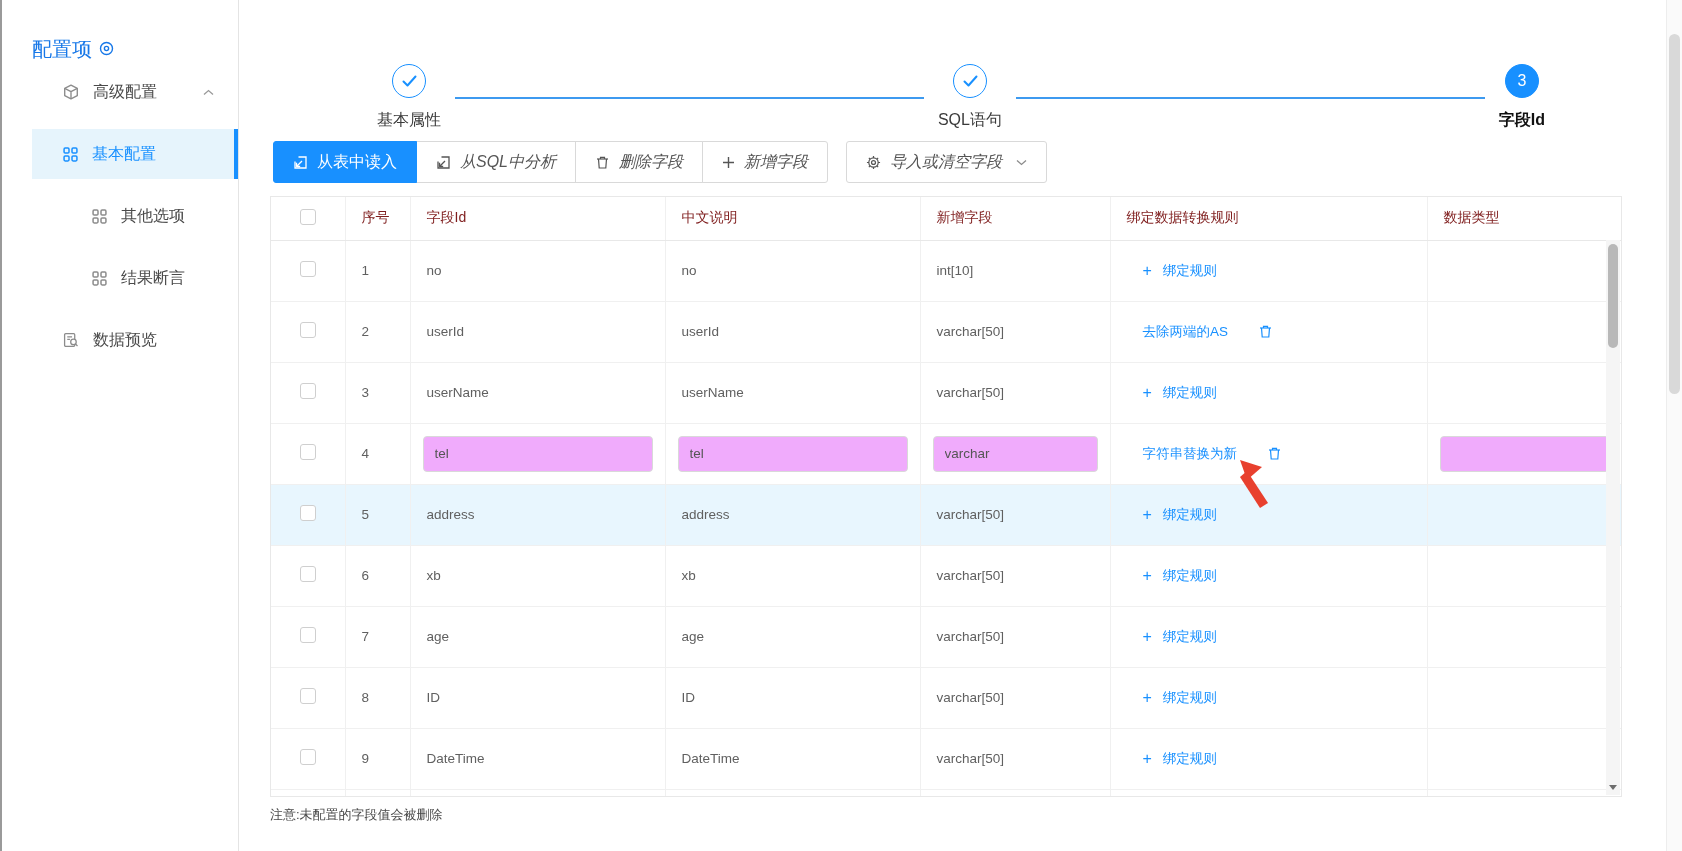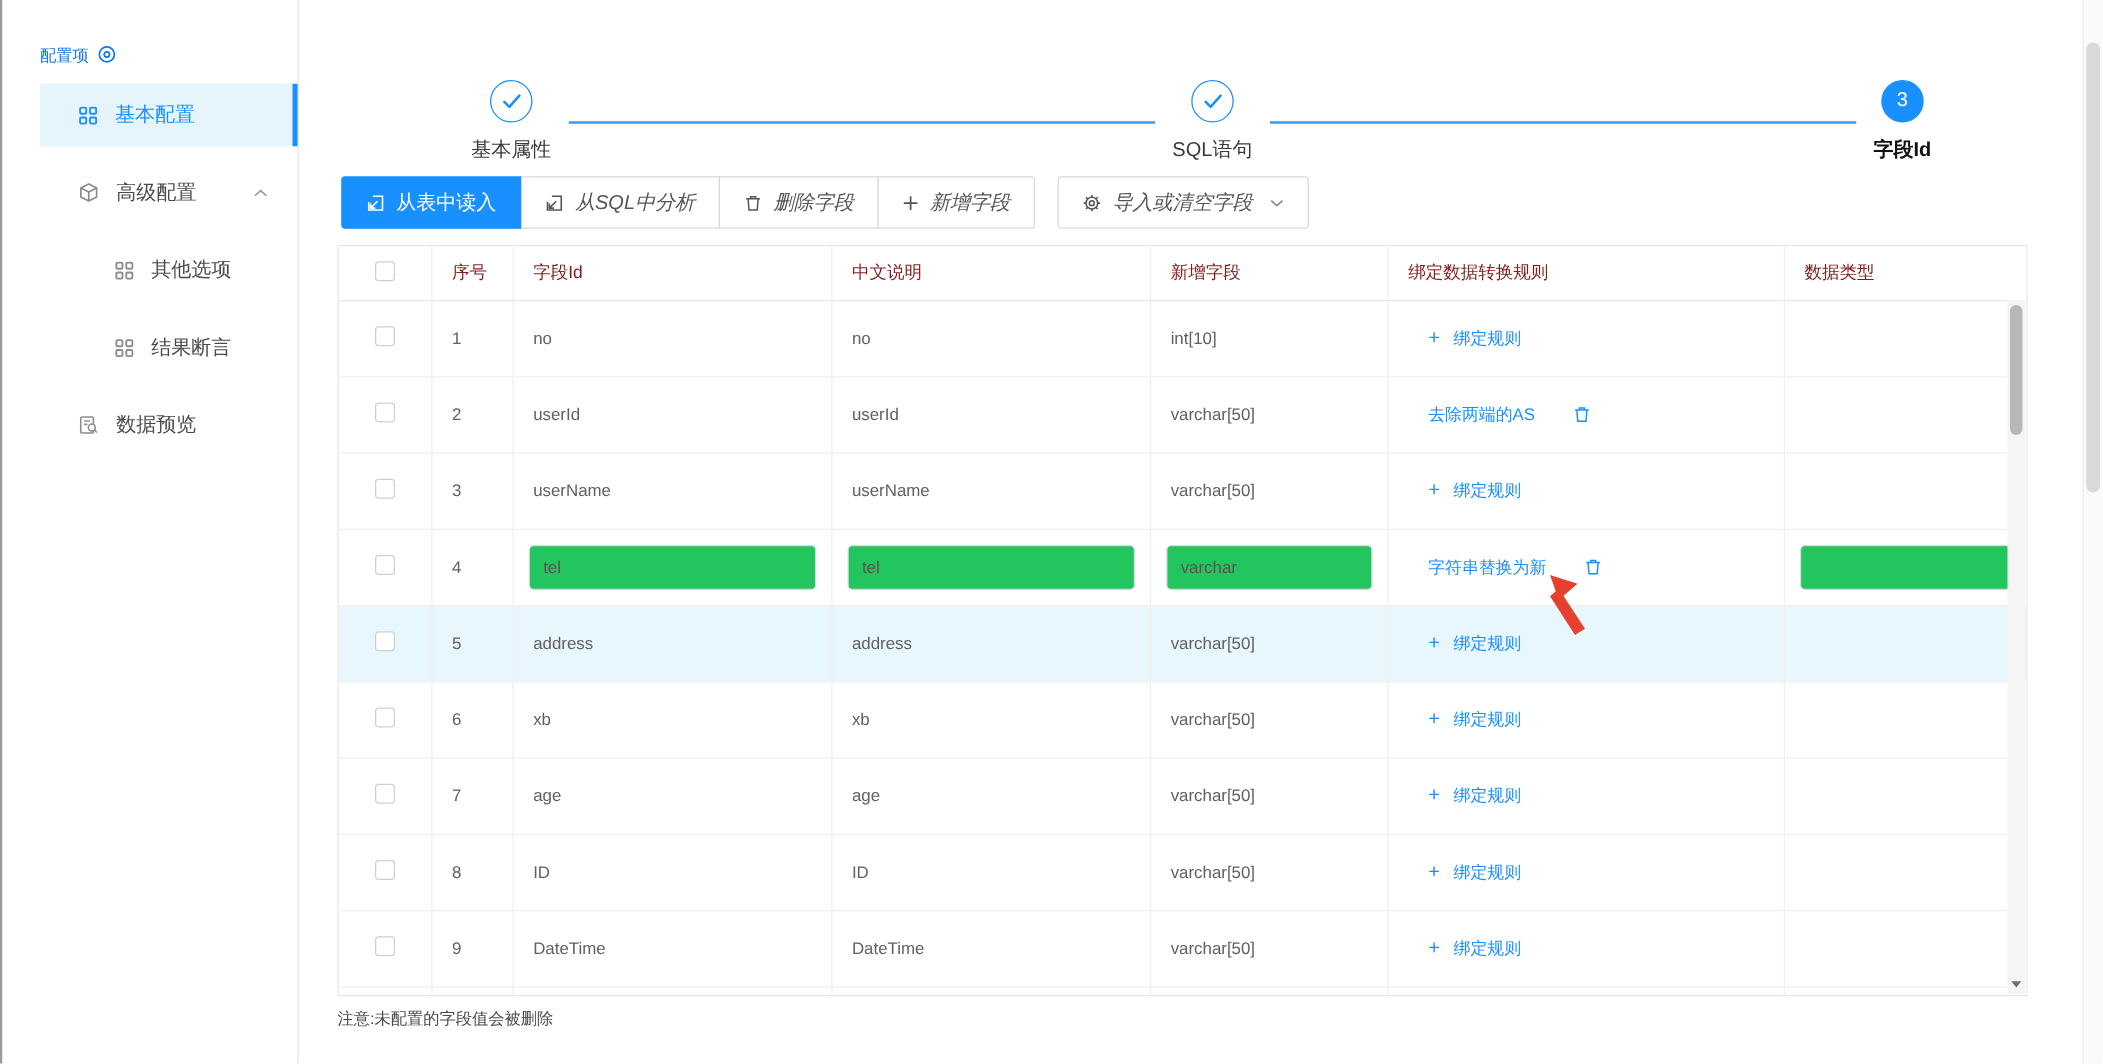--- a/index.html
+++ b/index.html
@@ -6,21 +6,21 @@
   body{
     width:1682px;height:851px;position:relative;overflow:hidden;
     background:#fff;font-family:"Liberation Sans","DejaVu Sans",sans-serif;
     color:#333;
   }
   .left-edge{position:absolute;left:0;top:0;width:2px;height:851px;background:#9a9a9a;}
   
   .sidebar{position:absolute;left:2px;top:0;width:237px;height:851px;background:#fff;
     border-right:1px solid #e4e4e4;box-sizing:border-box;}
   .sidebar-title{position:absolute;left:30px;top:36px;display:flex;align-items:center;gap:7px;
-    color:#1677e8;font-size:13px;font-weight:500;}
+    color:#1677e8;font-size:20px;font-weight:500;}
   .side-items{position:absolute;top:67px;left:30px;right:0;}
   .side-item{height:50px;margin-bottom:12px;display:flex;align-items:center;gap:14px;
     padding-left:31px;font-size:16px;color:#4a4a4a;cursor:pointer;position:relative;box-sizing:border-box;}
   .side-item .icon{display:flex;color:#8c8c8c;}
   .side-item.indent{padding-left:60px;}
   .side-item.selected{background:#e6f4fc;color:#1890ff;}
   .side-item.selected .icon{color:#1890ff;}
   .side-item.selected::after{content:"";position:absolute;right:0;top:0;bottom:0;width:4px;background:#1890ff;}
   .side-item .chev{margin-left:auto;margin-right:24px;color:#9a9a9a;display:flex;}
   
@@ -53,21 +53,21 @@
     border-bottom:1px solid #e8e8e8;border-right:1px solid #f0f0f0;box-sizing:border-box;}
   td{height:61px;font-size:13.5px;color:#606060;padding:0 0 0 16px;box-sizing:border-box;
     border-bottom:1px solid #f0f0f0;border-right:1px solid #f0f0f0;background:#fff;}
   th:last-child,td:last-child{border-right:none;}
   tr.highlight td{background:#e8f6fe;}
   th.c-check,td.c-check{padding:0;text-align:center;}
   .checkbox{width:16px;height:16px;border:1px solid #cfcfcf;border-radius:3px;background:#fff;
     display:inline-block;cursor:pointer;box-sizing:border-box;}
   td.edit{padding:0 12px;}
   .cell-input{width:100%;height:36px;border:1px solid #d9d9d9;border-radius:4px;padding:0 11px;
-    font-size:13.5px;color:#555;box-sizing:border-box;outline:none;background:#22c55e;
+    font-size:13.5px;color:#555;box-sizing:border-box;outline:none;background:#f0abfc;
     font-family:"Liberation Sans","DejaVu Sans",sans-serif;}
   td.rule{padding-left:32px;}
   .rule-link{color:#1890ff;font-size:13.5px;cursor:pointer;display:inline-flex;align-items:center;gap:11px;white-space:nowrap;}
   .rule-link .plus{font-size:16px;line-height:1;}
   .trash{color:#1890ff;margin-left:30px;cursor:pointer;display:inline-flex;vertical-align:middle;}
   tr.sliver td{height:40px;}
   
   .tscroll{position:absolute;right:1px;top:43px;bottom:1px;width:14px;background:#f5f5f5;}
   .tscroll-thumb{position:absolute;left:2px;top:4px;width:10px;height:104px;background:#b8b8b8;border-radius:5px;cursor:pointer;}
   .tscroll-btn{position:absolute;left:0;bottom:1px;width:14px;height:14px;display:flex;align-items:center;justify-content:center;cursor:pointer;}
@@ -87,48 +87,48 @@
   <div class="sidebar-title">
     <span>配置项</span>
     <span class="icon" id="title-icon"><svg width="15" height="15" viewBox="0 0 15 15">
           <g fill="none" stroke="currentColor" stroke-width="1.4">
             <circle cx="7.5" cy="7.5" r="6"></circle>
             <circle cx="7.5" cy="7.5" r="2.1"></circle>
           </g>
         </svg></span>
   </div>
   <div class="side-items">
+      <div class="side-item">
+        <span class="icon ">
+          <svg width="16" height="16" viewBox="0 0 14 14">
+            <g fill="none" stroke="currentColor" stroke-width="1.2" stroke-linejoin="round">
+              <path d="M7 1 L12.5 3.8 V10.2 L7 13 L1.5 10.2 V3.8 Z"></path>
+              <path d="M1.5 3.8 L7 6.6 L12.5 3.8 M7 6.6 V13"></path>
+            </g>
+          </svg>
+        </span>
+        <span class="side-label">高级配置</span>
+        <span class="chev">
+          <svg width="11" height="7" viewBox="0 0 11 7">
+            <path d="M1 5.5 L5.5 1.5 L10 5.5" fill="none" stroke="currentColor" stroke-width="1.3"></path>
+          </svg>
+        </span>
+      </div>
       <div class="side-item selected">
         <span class="icon ">
           <svg width="15" height="15" viewBox="0 0 14 14">
             <g fill="none" stroke="currentColor" stroke-width="1.4">
               <rect x="1" y="1" width="4.6" height="4.6" rx="1"></rect>
               <rect x="8.4" y="1" width="4.6" height="4.6" rx="1"></rect>
               <rect x="1" y="8.4" width="4.6" height="4.6" rx="1"></rect>
               <rect x="8.4" y="8.4" width="4.6" height="4.6" rx="1"></rect>
             </g>
           </svg>
         </span>
         <span class="side-label">基本配置</span>
-      </div>
-      <div class="side-item">
-        <span class="icon ">
-          <svg width="16" height="16" viewBox="0 0 14 14">
-            <g fill="none" stroke="currentColor" stroke-width="1.2" stroke-linejoin="round">
-              <path d="M7 1 L12.5 3.8 V10.2 L7 13 L1.5 10.2 V3.8 Z"></path>
-              <path d="M1.5 3.8 L7 6.6 L12.5 3.8 M7 6.6 V13"></path>
-            </g>
-          </svg>
-        </span>
-        <span class="side-label">高级配置</span>
-        <span class="chev">
-          <svg width="11" height="7" viewBox="0 0 11 7">
-            <path d="M1 5.5 L5.5 1.5 L10 5.5" fill="none" stroke="currentColor" stroke-width="1.3"></path>
-          </svg>
-        </span>
       </div>
       <div class="side-item indent">
         <span class="icon ">
           <svg width="15" height="15" viewBox="0 0 14 14">
             <g fill="none" stroke="currentColor" stroke-width="1.4">
               <rect x="1" y="1" width="4.6" height="4.6" rx="1"></rect>
               <rect x="8.4" y="1" width="4.6" height="4.6" rx="1"></rect>
               <rect x="1" y="8.4" width="4.6" height="4.6" rx="1"></rect>
               <rect x="8.4" y="8.4" width="4.6" height="4.6" rx="1"></rect>
             </g>

